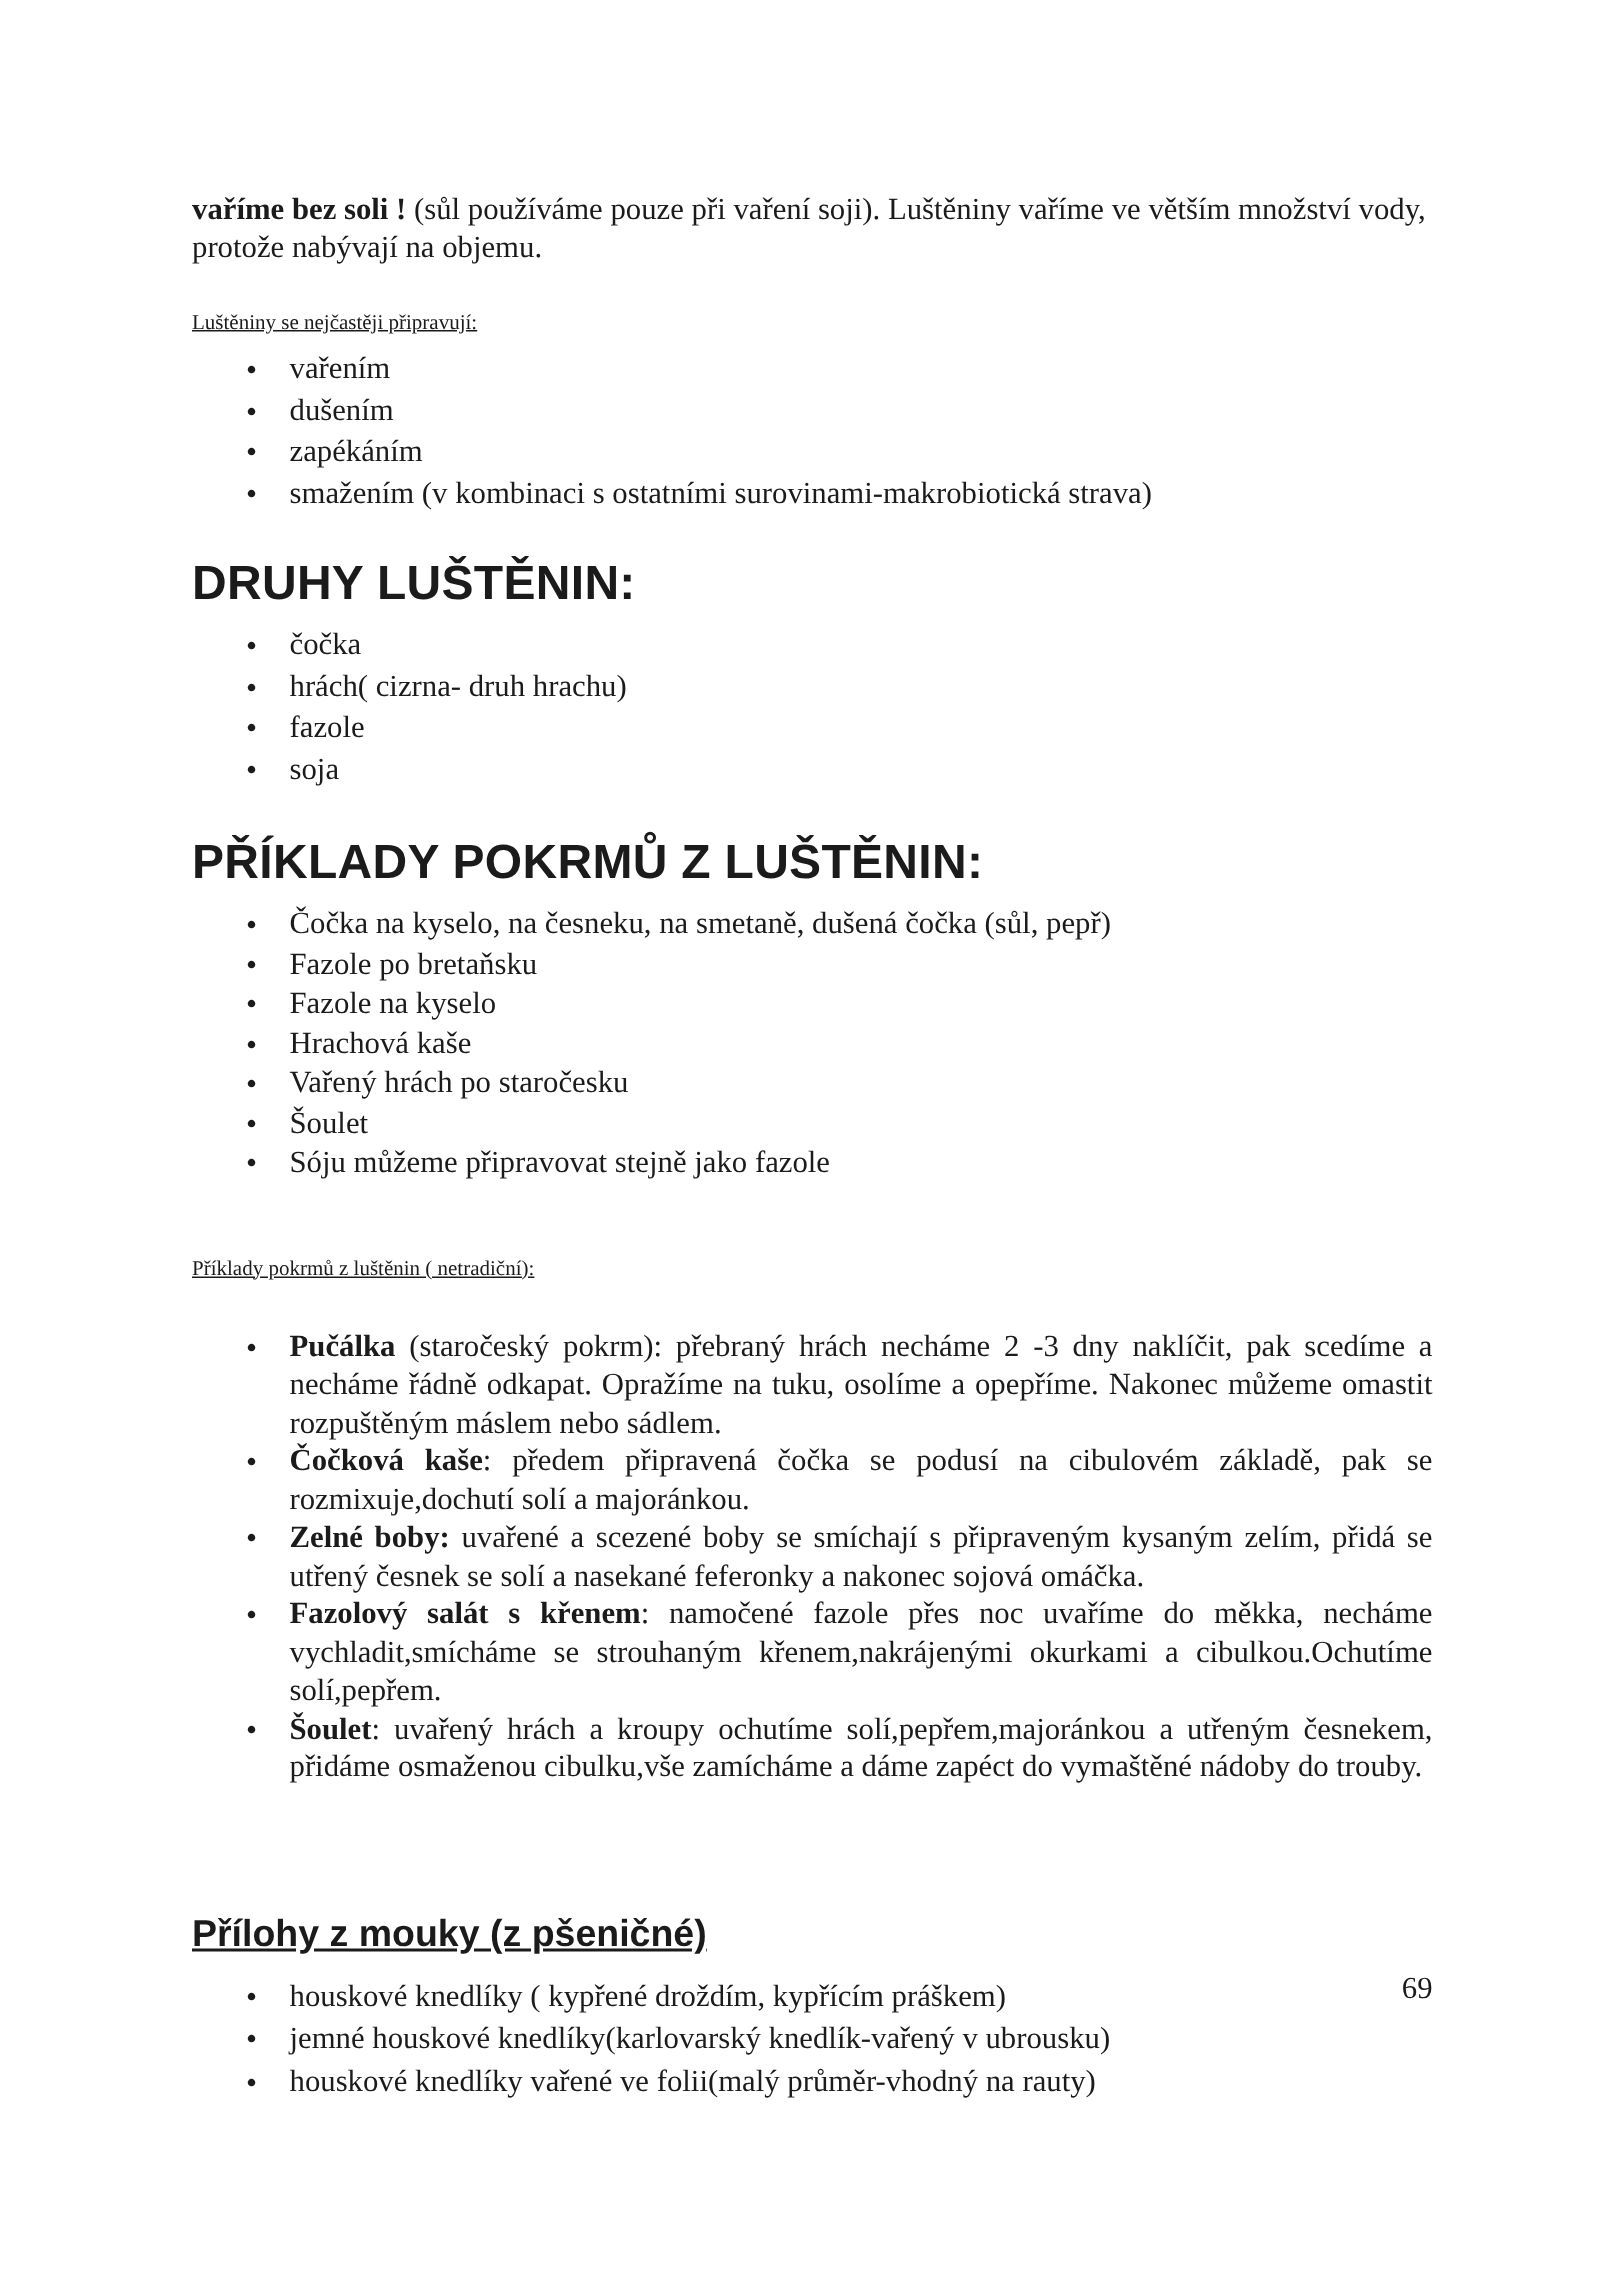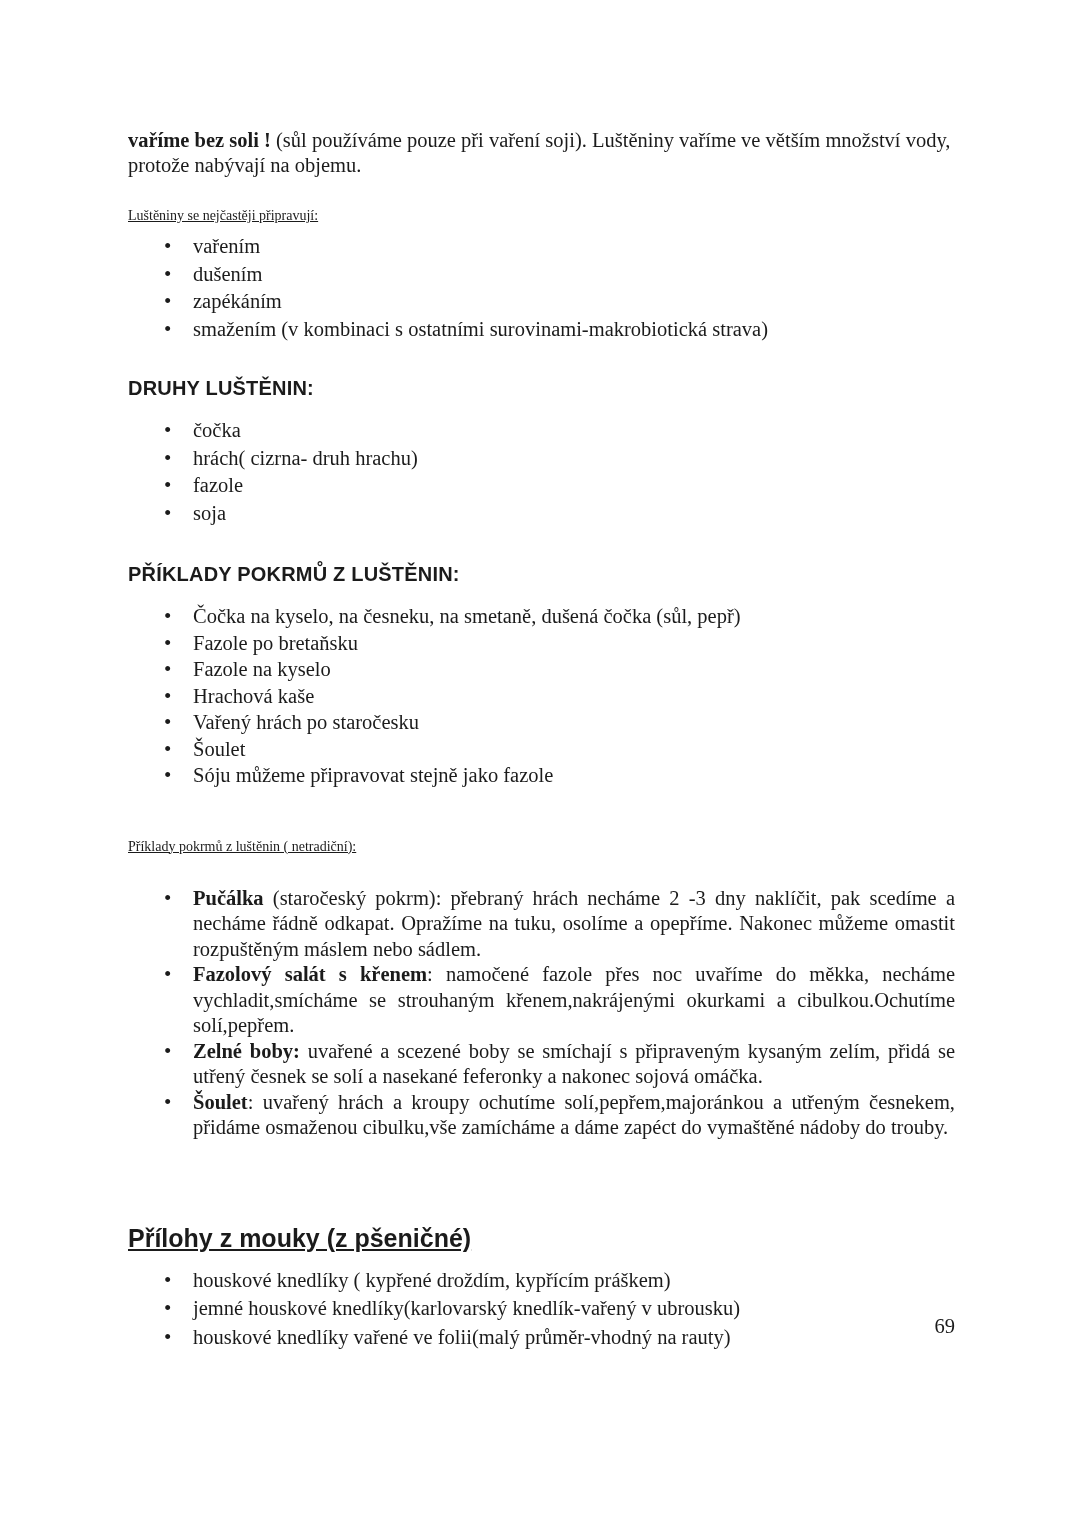--- a/index.html
+++ b/index.html
@@ -20,21 +20,21 @@
   .body-text b, .lead { font-weight: bold; }
 
   .u-heading {
     font-size: 14px; line-height: 25px;
     text-decoration: underline;
     margin-top: 25px;
   }
 
   h2.sans-heading {
     font-family: "Liberation Sans", sans-serif;
-    font-size: 20px; line-height: 30px;
+    font-size: 32px; line-height: 30px;
     font-weight: bold;
     letter-spacing: 0.2px;
   }
   h2.m-druhy { margin-top: 30px; }
   h2.m-priklady { margin-top: 32px; }
 
   h2.italic-heading {
     font-family: "Liberation Sans", sans-serif;
     font-size: 25px; line-height: 31px;
     font-weight: bold; 
@@ -101,22 +101,23 @@
     <li>Fazole na kyselo</li>
     <li>Hrachová kaše</li>
     <li>Vařený hrách po staročesku</li>
     <li>Šoulet</li>
     <li>Sóju můžeme připravovat stejně jako fazole</li>
   </ul>
 
   <p class="u-heading" style="margin-top:45px;">Příklady pokrmů z luštěnin ( netradiční):</p>
   <ul class="bullets nontrad">
     <li><span class="lead">Pučálka</span><span> (staročeský pokrm): přebraný hrách necháme 2 -3 dny naklíčit, pak scedíme a necháme řádně odkapat. Opražíme na tuku, osolíme a opepříme. Nakonec můžeme omastit rozpuštěným máslem nebo sádlem.</span></li>
+    <li><span class="lead">Čočková kaše</span><span>: předem připravená čočka se podusí na cibulovém základě, pak se rozmixuje,dochutí solí a majoránkou.</span></li>
+    <li><span class="lead">Zelné boby:</span><span> uvařené a scezené boby se smíchají s připraveným kysaným zelím, přidá se utřený česnek se solí a nasekané feferonky a nakonec sojová omáčka.</span></li>
     <li><span class="lead">Fazolový salát s křenem</span><span>: namočené fazole přes noc uvaříme do měkka, necháme vychladit,smícháme se strouhaným křenem,nakrájenými okurkami a cibulkou.Ochutíme solí,pepřem.</span></li>
-    <li><span class="lead">Zelné boby:</span><span> uvařené a scezené boby se smíchají s připraveným kysaným zelím, přidá se utřený česnek se solí a nasekané feferonky a nakonec sojová omáčka.</span></li>
     <li><span class="lead">Šoulet</span><span>: uvařený hrách a kroupy ochutíme solí,pepřem,majoránkou a utřeným česnekem, přidáme osmaženou cibulku,vše zamícháme a dáme zapéct do vymaštěné nádoby do trouby.</span></li>
   </ul>
 
   <h2 class="italic-heading">Přílohy z mouky (z pšeničné)</h2>
   <ul class="bullets final">
     <li>houskové knedlíky ( kypřené droždím, kypřícím práškem)</li>
     <li>jemné houskové knedlíky(karlovarský knedlík-vařený v ubrousku)</li>
     <li>houskové knedlíky vařené ve folii(malý průměr-vhodný  na rauty)</li>
   </ul>
 

